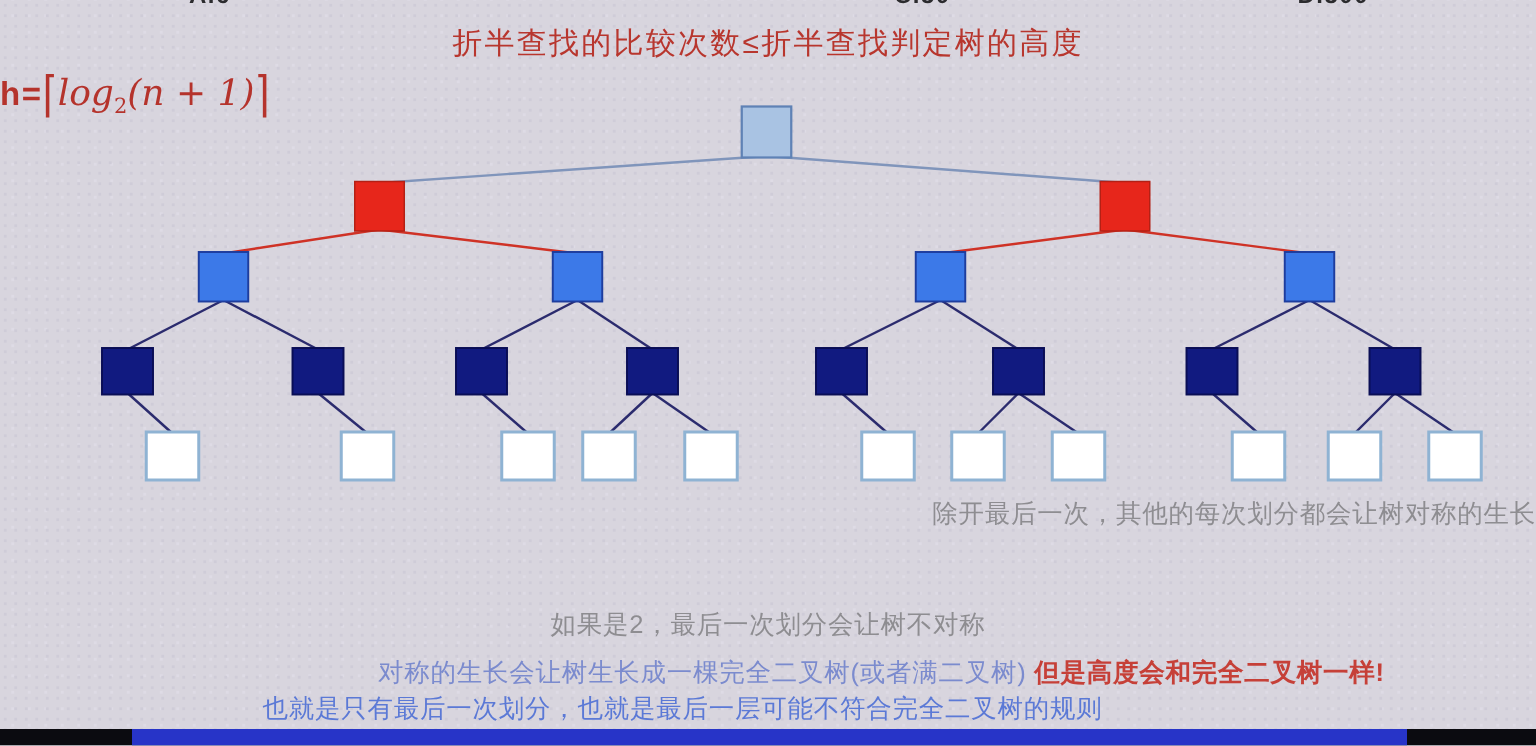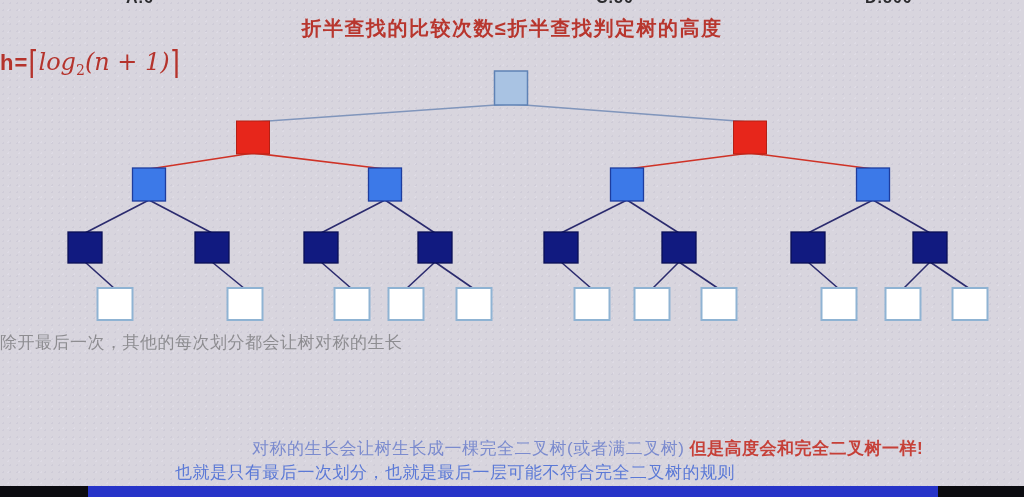--- a/index.html
+++ b/index.html
@@ -18,21 +18,21 @@
   .abs{position:absolute;}
   .nowrap{white-space:nowrap;}
 
   .cropped-option{
     position:absolute;top:-11px;
     font-size:16px;font-weight:700;color:#2b2b2e;
     letter-spacing:1px;
   }
   .title-line{
     left:0;right:0;top:15px;text-align:center;
-    font-size:20px;font-weight:700;letter-spacing:1.5px;
+    font-size:20px;font-weight:400;letter-spacing:1.5px;
     color:#b8362e;
   }
   .formula-line{
     left:0;right:0;top:45px;text-align:left;
     color:#b5332c;font-size:22px;line-height:34px;
   }
   .formula-line .lhs{font-weight:600;letter-spacing:1px;}
   .formula-line .brk{
     display:inline-block;font-family:"DejaVu Sans",sans-serif;
     font-size:26px;transform:scaleY(1.25);transform-origin:center;
@@ -42,21 +42,21 @@
     font-family:"DejaVu Serif","Liberation Serif",serif;
     font-style:italic;font-size:24px;
   }
   .formula-line sub{
     font-family:"DejaVu Serif","Liberation Serif",serif;
     font-size:14px;vertical-align:-5px;
   }
   .tree-wrap{left:0;top:0;width:1024px;height:370px;pointer-events:none;}
 
   .note{color:#8e8d91;font-size:17px;letter-spacing:0.5px;}
-  .note-1{left:0;right:0;top:331px;text-align:left;}
+  .note-1{left:0;right:0;top:331px;text-align:right;}
   .note-2{left:0;right:0;top:358px;text-align:center;}
   .note-3{left:0;right:0;top:405px;text-align:center;}
 
   .mixed-line{left:252px;top:437px;font-size:17px;letter-spacing:0.5px;}
   .mixed-line .part-blue{color:#7b8bce;font-weight:500;}
   .mixed-line .part-red{color:#c64038;font-weight:700;}
   .blue-line{
     left:175px;top:461px;font-size:17px;letter-spacing:0.5px;
     color:#5b79d6;font-weight:500;
   }
@@ -126,20 +126,21 @@
         <rect x="456.5" y="288" width="35" height="32" fill="#ffffff" stroke="#8fb3d3" stroke-width="2"></rect>
         <rect x="574.5" y="288" width="35" height="32" fill="#ffffff" stroke="#8fb3d3" stroke-width="2"></rect>
         <rect x="634.5" y="288" width="35" height="32" fill="#ffffff" stroke="#8fb3d3" stroke-width="2"></rect>
         <rect x="701.5" y="288" width="35" height="32" fill="#ffffff" stroke="#8fb3d3" stroke-width="2"></rect>
         <rect x="821.5" y="288" width="35" height="32" fill="#ffffff" stroke="#8fb3d3" stroke-width="2"></rect>
         <rect x="885.5" y="288" width="35" height="32" fill="#ffffff" stroke="#8fb3d3" stroke-width="2"></rect>
         <rect x="952.5" y="288" width="35" height="32" fill="#ffffff" stroke="#8fb3d3" stroke-width="2"></rect>
       </svg></div>
 
   <div class="abs note note-1 nowrap">除开最后一次，其他的每次划分都会让树对称的生长</div>
+  <div class="abs note note-3 nowrap">如果是2，最后一次划分会让树不对称</div>
 
   <div class="abs blue-line nowrap">也就是只有最后一次划分，也就是最后一层可能不符合完全二叉树的规则</div>
 
   <div class="abs mixed-line nowrap">
     <span class="part-blue">对称的生长会让树生长成一棵完全二叉树(或者满二叉树)</span><span class="part-red"> 但是高度会和完全二叉树一样!</span>
   </div>
 
   <div class="abs bar-black"></div>
   <div class="abs bar-blue"></div>
 </div>

